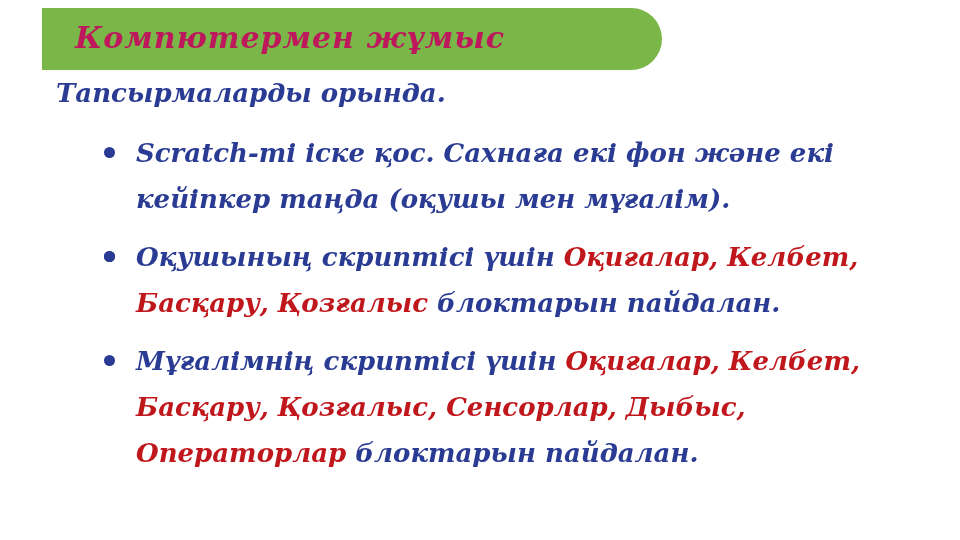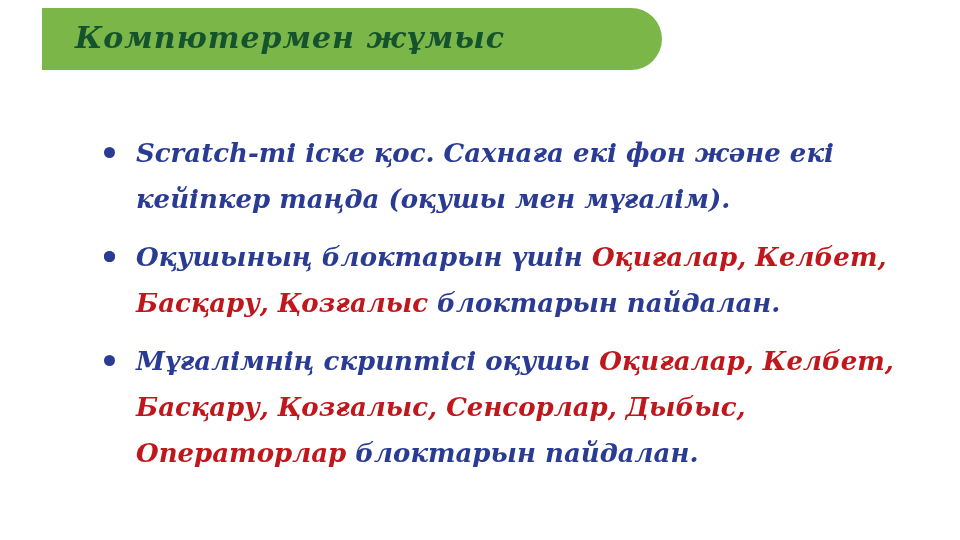--- a/index.html
+++ b/index.html
@@ -29,21 +29,21 @@
     border-radius: 0 40px 40px 0;
   }
   .banner-title {
     position: absolute;
     left: 75px;
     top: 20px;
     font-family: "DejaVu Serif", serif;
     font-style: italic;
     font-weight: bold;
     font-size: 30px;
-    color: #14532d;
+    color: #be185d;
     letter-spacing: 1px;
     white-space: nowrap;
   }
   
   .intro {
     position: absolute;
     left: 56px;
     top: 78px;
     font-style: italic;
     font-weight: bold;
@@ -84,21 +84,22 @@
   }
 </style>
 </head>
 <body>
 
 <div class="slide">
 
   <div class="banner"></div>
   <div class="banner-title">Компютермен жұмыс</div>
 
+  <div class="intro">Тапсырмаларды орында.</div>
 
   <ul class="tasks">
       <li><span class="bullet"></span><span>Scratch-ті іске қос. Сахнаға екі фон және екі кейіпкер таңда (оқушы мен мұғалім).</span></li>
       <li><span class="bullet"></span></li>
-      <li><span class="bullet"></span><span>Оқушының блоктарын үшін </span><span class="hl">Оқиғалар, Келбет, Басқару, Қозғалыс</span><span> блоктарын пайдалан.</span></li>
-      <li><span class="bullet"></span><span>Мұғалімнің скриптісі оқушы </span><span class="hl">Оқиғалар, Келбет, Басқару, Қозғалыс, Сенсорлар, Дыбыс, Операторлар</span><span> блоктарын пайдалан.</span></li>
+      <li><span class="bullet"></span><span>Оқушының скриптісі үшін </span><span class="hl">Оқиғалар, Келбет, Басқару, Қозғалыс</span><span> блоктарын пайдалан.</span></li>
+      <li><span class="bullet"></span><span>Мұғалімнің скриптісі үшін </span><span class="hl">Оқиғалар, Келбет, Басқару, Қозғалыс, Сенсорлар, Дыбыс, Операторлар</span><span> блоктарын пайдалан.</span></li>
     </ul>
 
 </div>
 
 </body></html>

